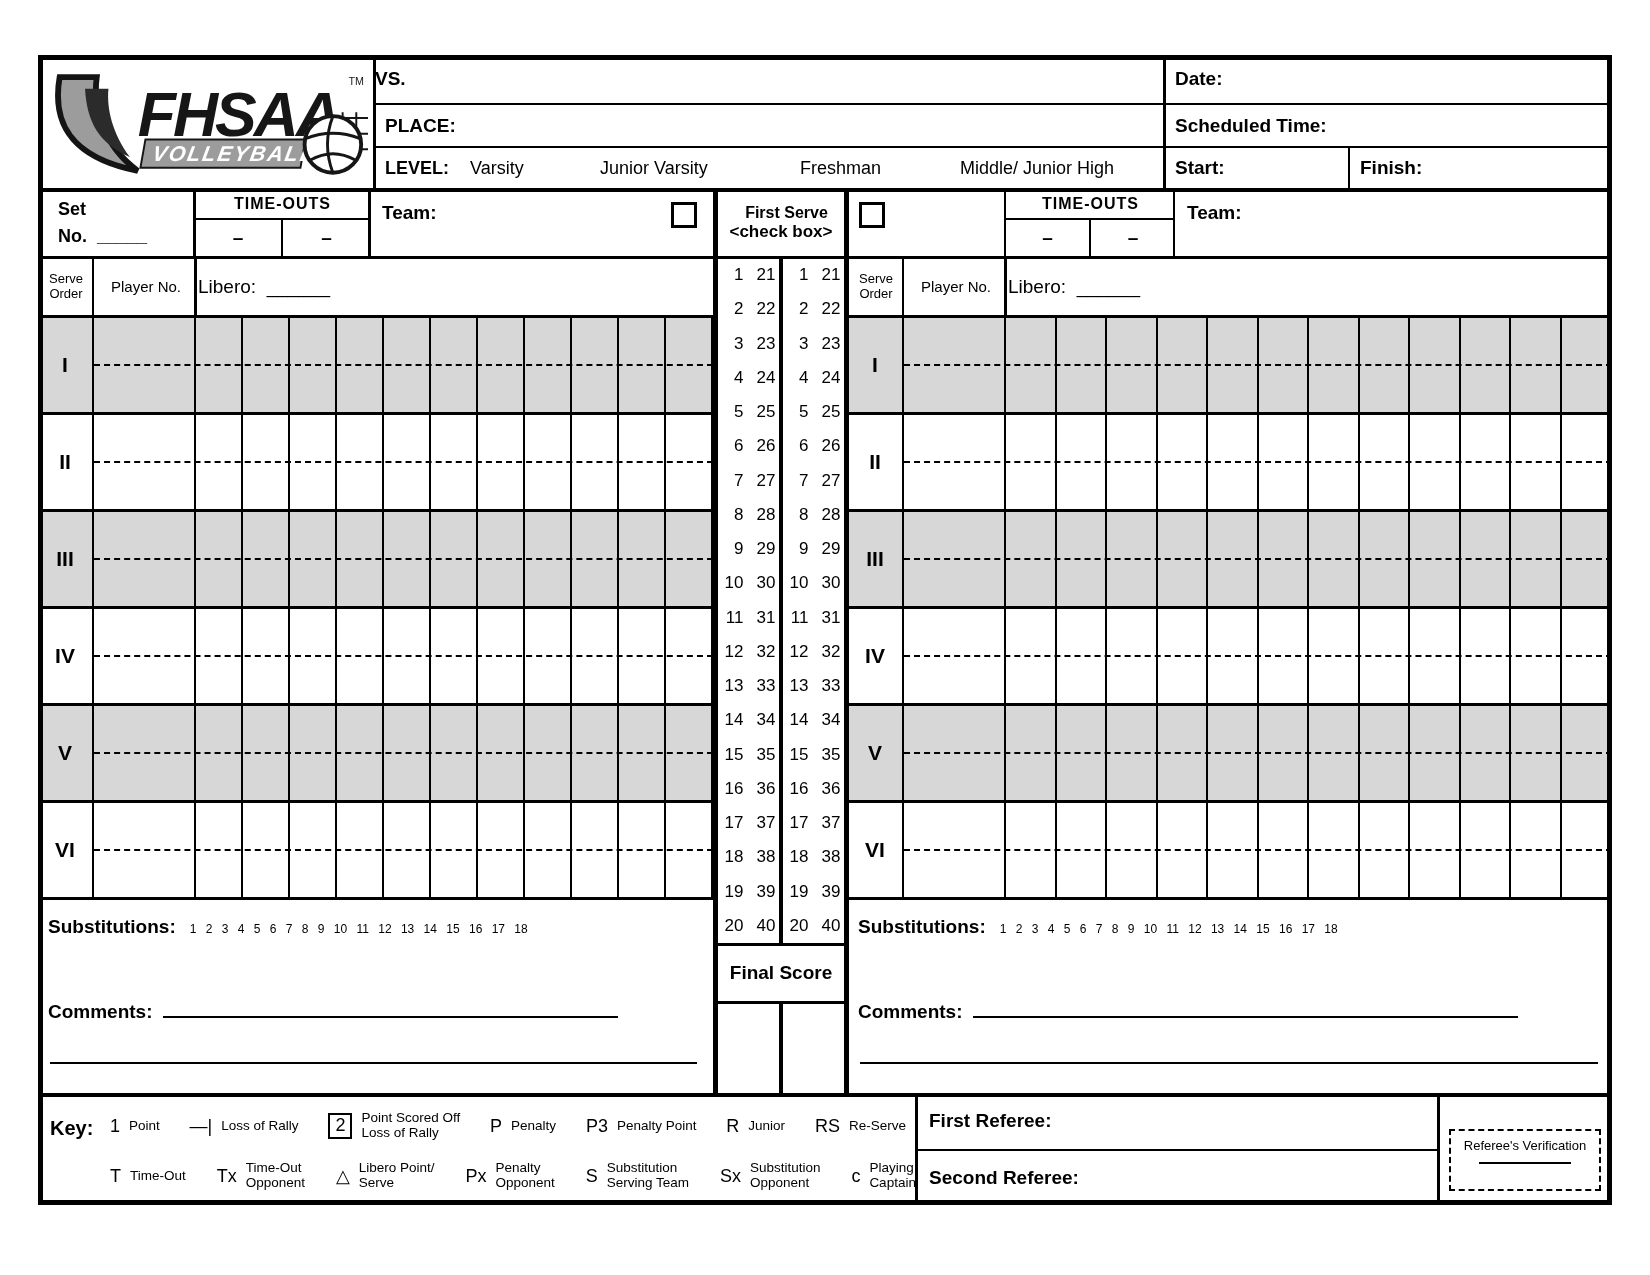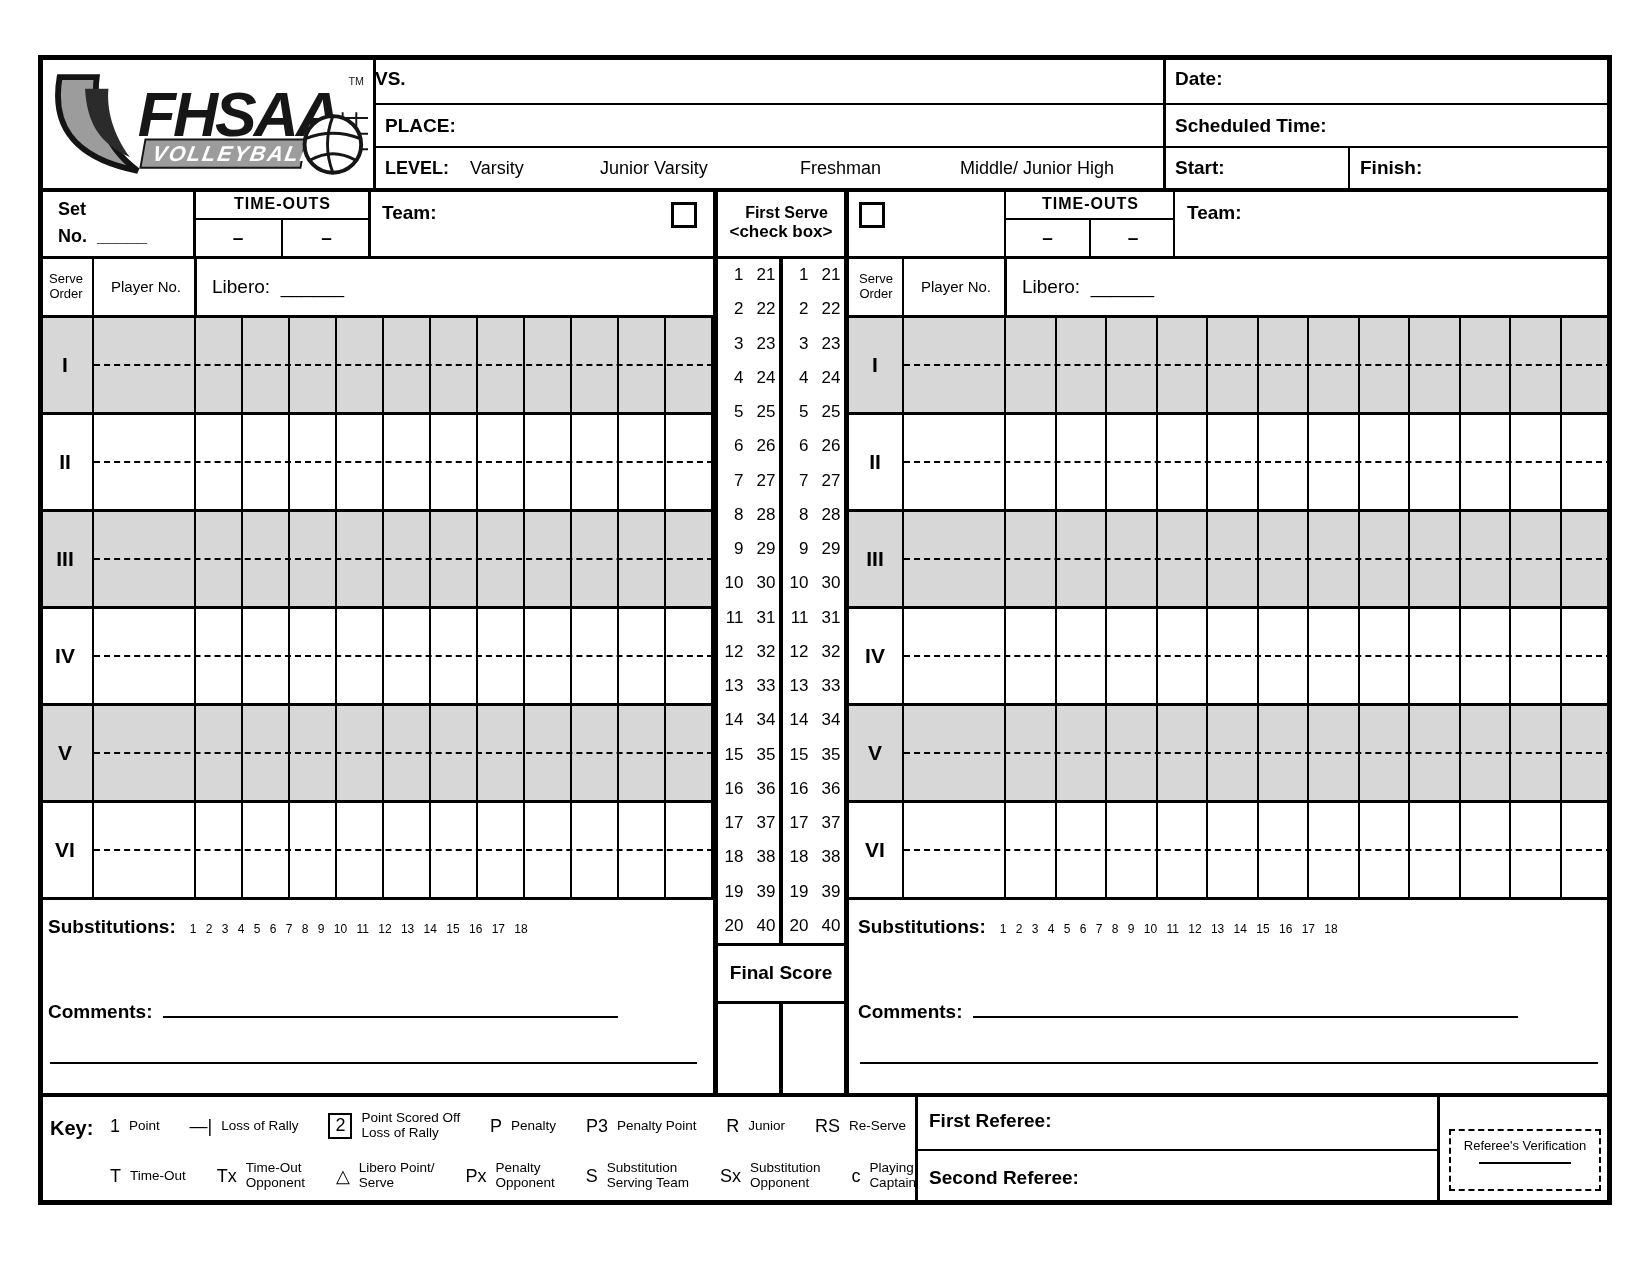--- a/index.html
+++ b/index.html
@@ -13,21 +13,21 @@
   
   .vs-row{display:flex;align-items:center;justify-content:flex-start;}
   .row-pad{display:flex;align-items:center;padding-left:10px;}
   .lvl-opt{position:absolute;font-size:18px;top:50%;transform:translateY(-50%);white-space:nowrap;}
   
   .to-head{display:flex;align-items:center;justify-content:center;font-weight:bold;font-size:16px;letter-spacing:1px;}
   .to-cell{display:flex;align-items:center;justify-content:center;font-size:19px;font-weight:bold;}
   
   .so-cell{display:flex;flex-direction:column;align-items:center;justify-content:center;font-size:13px;line-height:1.15;}
   .pn-cell{display:flex;align-items:center;justify-content:center;font-size:15px;}
-  .lib-cell{display:flex;align-items:center;padding-left:14px;font-size:19px;white-space:pre;}
+  .lib-cell{display:flex;align-items:center;font-size:19px;white-space:pre;}
   
   .grid{display:flex;flex-direction:column;}
   .g-row{position:relative;display:flex;height:97px;border-bottom:3px solid #000;background:#fff;box-sizing:border-box;}
   .g-row.shaded{background:var(--shade,#d7d7d7);}
   .g-serve{width:56px;border-right:2px solid #000;display:flex;align-items:center;justify-content:center;font-weight:bold;font-size:21px;box-sizing:border-box;}
   .g-player{width:102px;border-right:2px solid #000;box-sizing:border-box;}
   .g-cell{flex:1;border-right:2px solid #000;box-sizing:border-box;}
   .g-dash{position:absolute;left:56px;right:0;top:50%;margin-top:-1px;border-top:2px dashed #000;}
   
   .numwrap{display:flex;}

